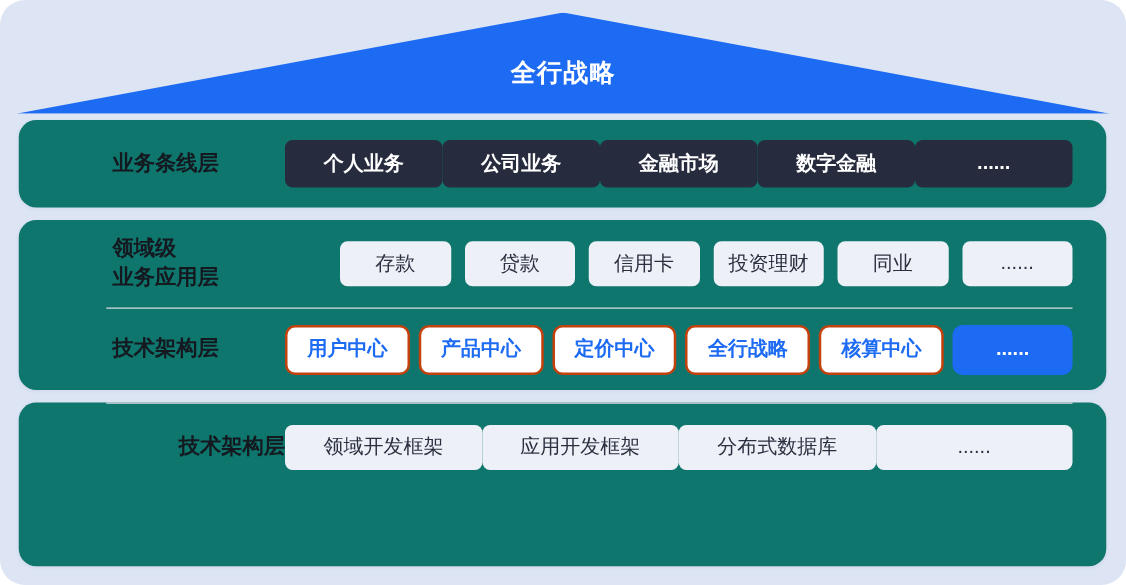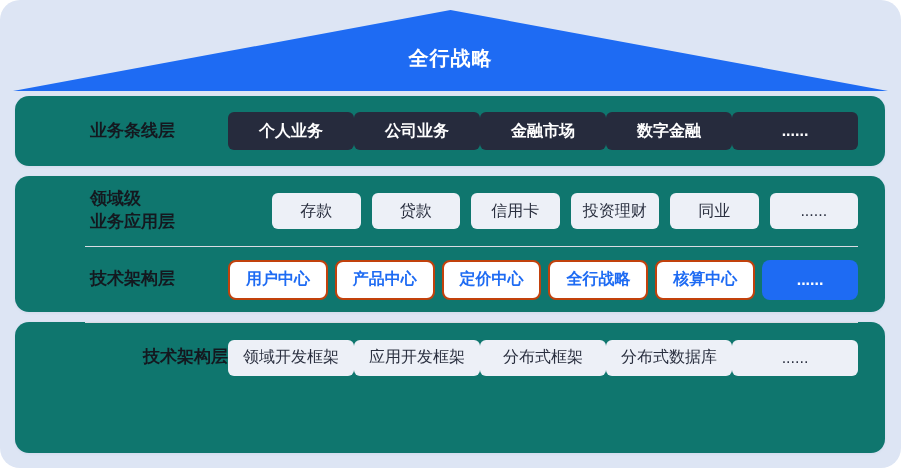--- a/index.html
+++ b/index.html
@@ -177,20 +177,19 @@
     </div>
   </div>
 
   <div class="card card-3">
     <div class="divider"></div>
     <div class="row row-tall-4">
       <div class="row-label">技术架构层</div>
       <div class="pills gap-10">
         <div class="pill pill-light">领域开发框架</div>
         <div class="pill pill-light">应用开发框架</div>
-        <div class="pill pill-light">分布式框架</div>
         <div class="pill pill-light">分布式数据库</div>
         <div class="pill pill-light">......</div>
       </div>
     </div>
   </div>
 
 </div>
 
 </body></html>

